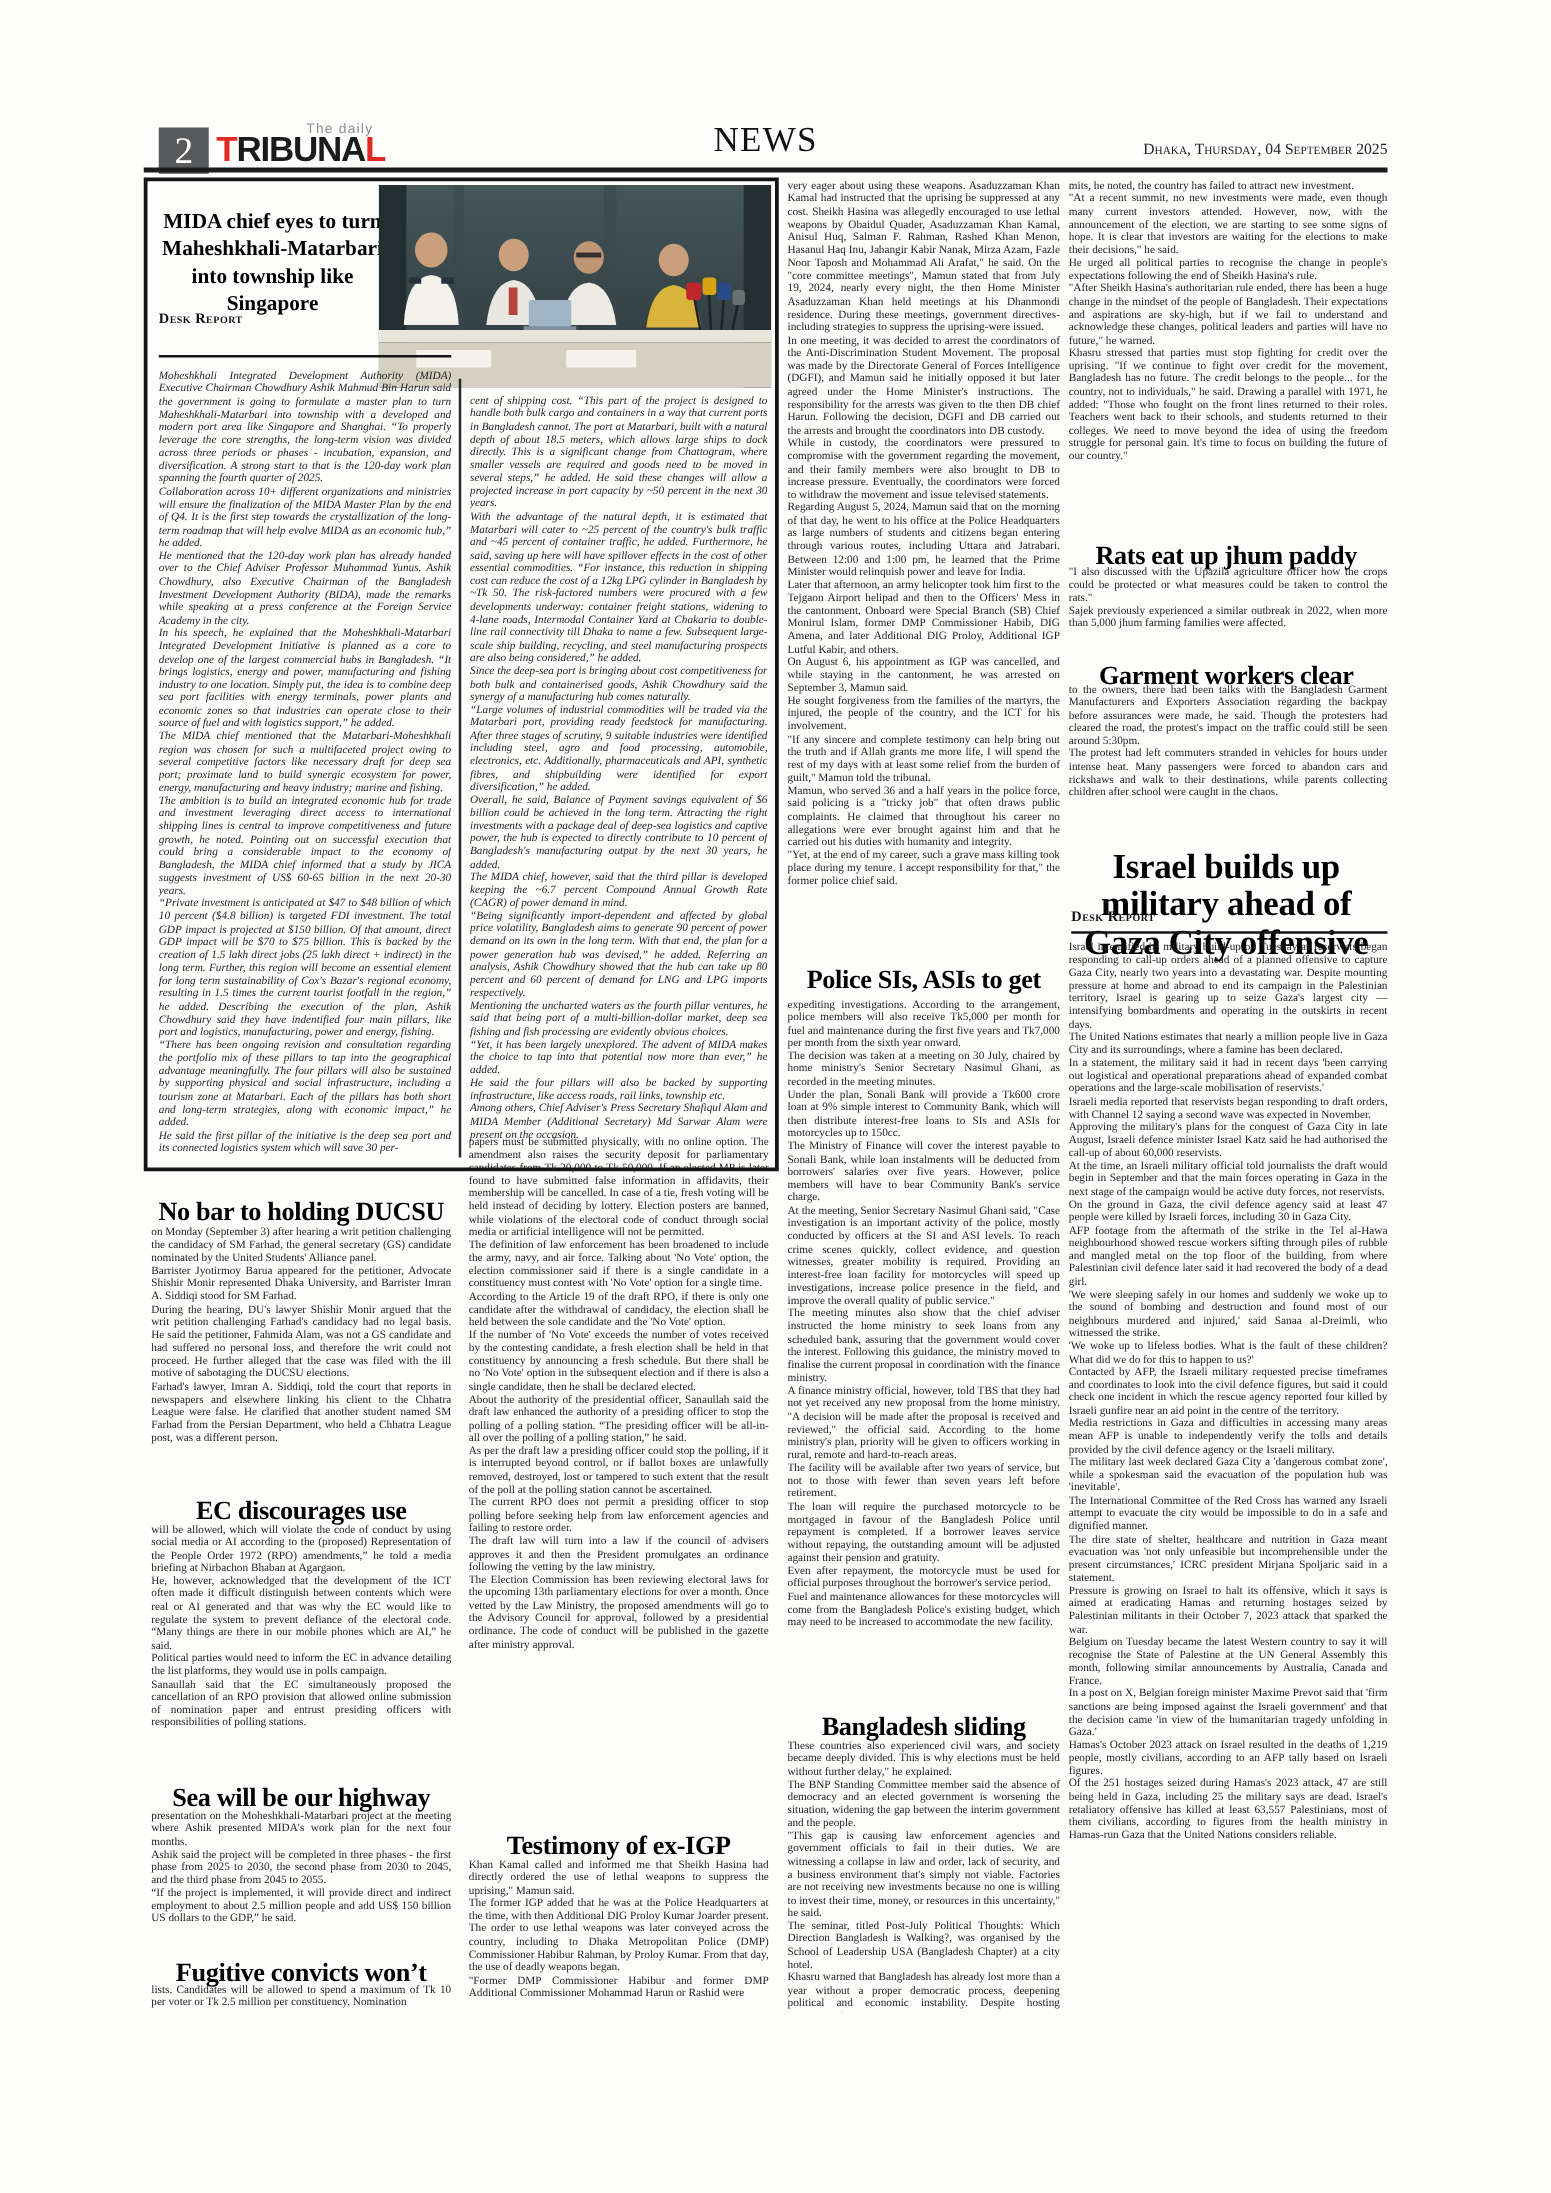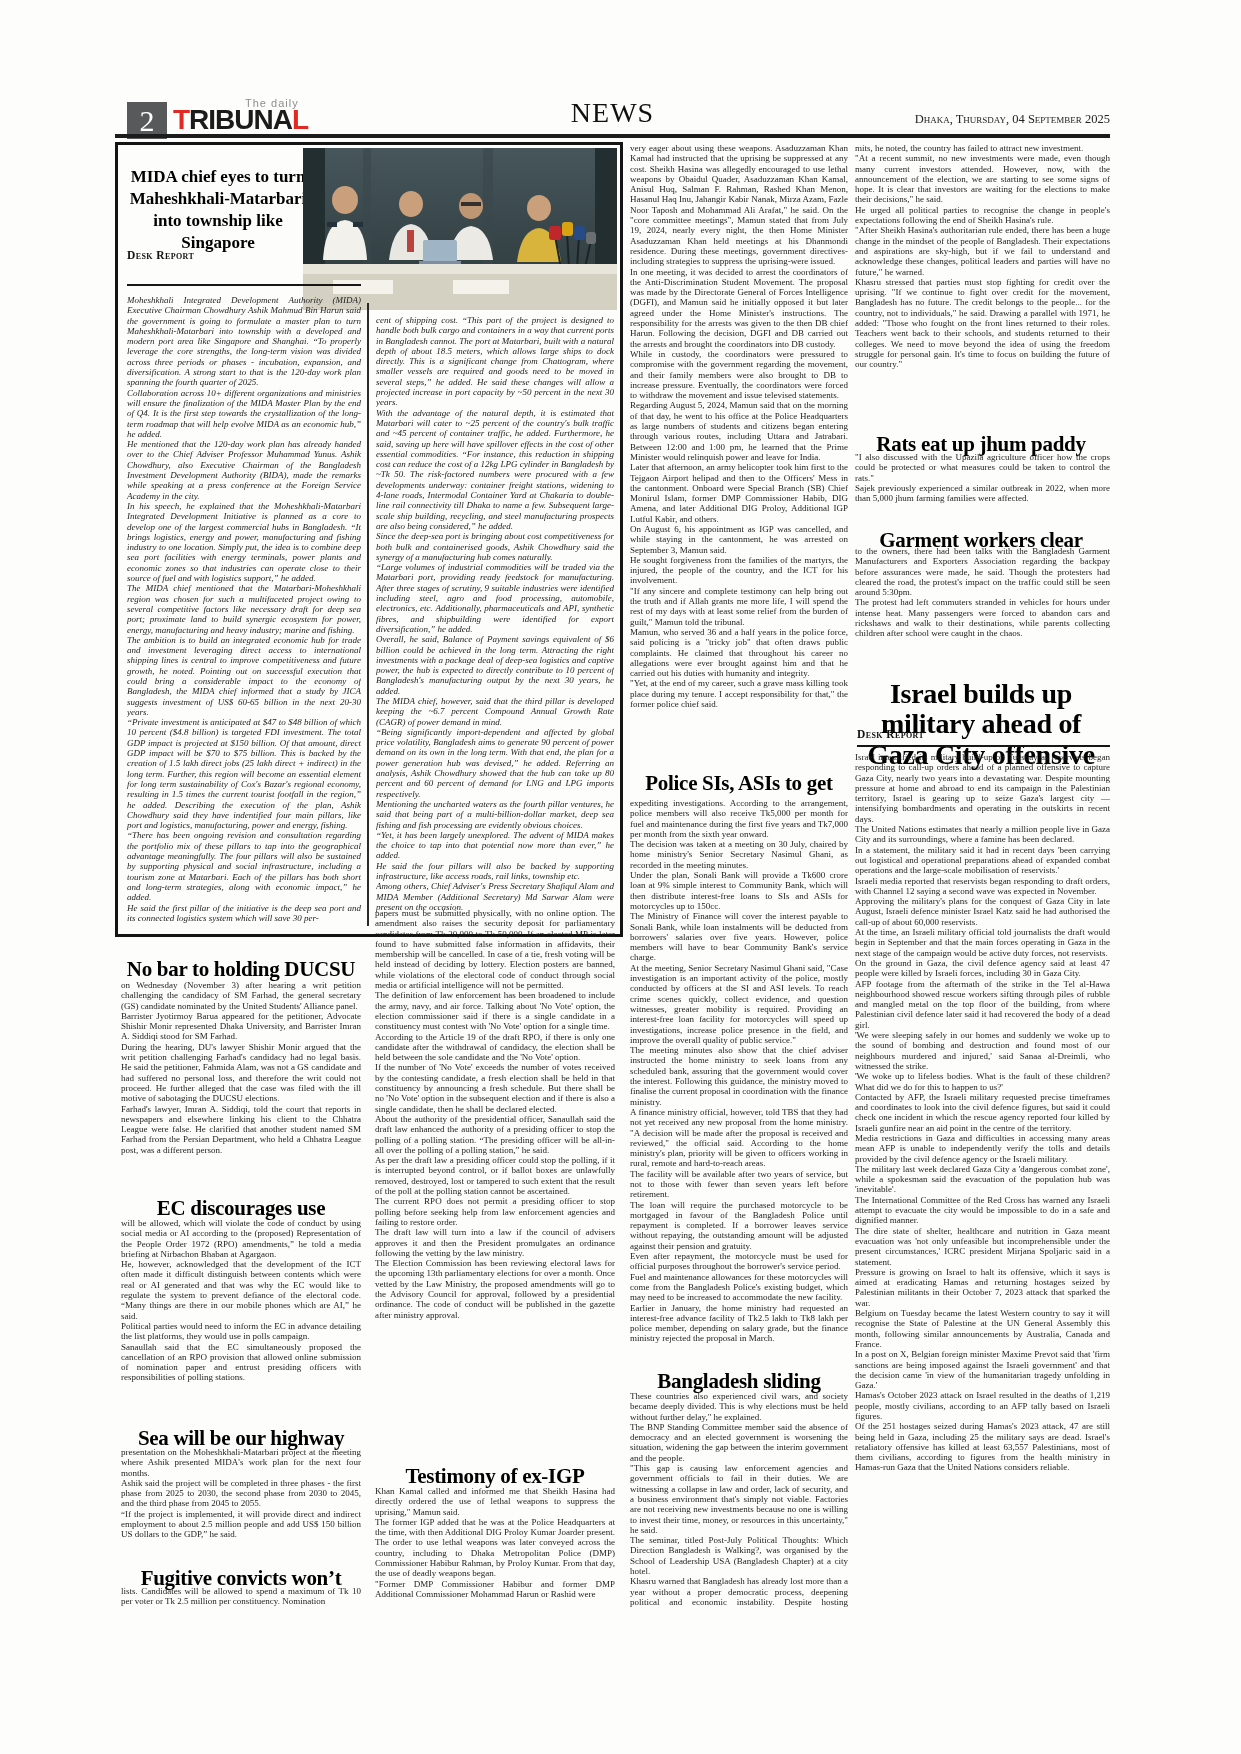--- a/index.html
+++ b/index.html
@@ -130,21 +130,21 @@
         <p>“Being significantly import-dependent and affected by global price volatility, Bangladesh aims to generate 90 percent of power demand on its own in the long term. With that end, the plan for a power generation hub was devised,” he added. Referring an analysis, Ashik Chowdhury showed that the hub can take up 80 percent and 60 percent of demand for LNG and LPG imports respectively.</p>
         <p>Mentioning the uncharted waters as the fourth pillar ventures, he said that being part of a multi-billion-dollar market, deep sea fishing and fish processing are evidently obvious choices.</p>
         <p>“Yet, it has been largely unexplored. The advent of MIDA makes the choice to tap into that potential now more than ever,” he added.</p>
         <p>He said the four pillars will also be backed by supporting infrastructure, like access roads, rail links, township etc.</p>
         <p>Among others, Chief Adviser's Press Secretary Shafiqul Alam and MIDA Member (Additional Secretary) Md Sarwar Alam were present on the occasion.</p>
       </div>
   </section>
 
   <h2 class="headline" style="left:115px;top:941px;width:252px;">No bar to holding DUCSU</h2>
   <div class="body-col" style="left:121px;top:980px;width:240px;height:192px;">
-      <p>on Wednesday (November 3) after hearing a writ petition challenging the candidacy of SM Farhad, the general secretary (GS) candidate nominated by the United Students' Alliance panel.</p>
+      <p>on Monday (September 3) after hearing a writ petition challenging the candidacy of SM Farhad, the general secretary (GS) candidate nominated by the United Students' Alliance panel.</p>
       <p>Barrister Jyotirmoy Barua appeared for the petitioner, Advocate Shishir Monir represented Dhaka University, and Barrister Imran A. Siddiqi stood for SM Farhad.</p>
       <p>During the hearing, DU's lawyer Shishir Monir argued that the writ petition challenging Farhad's candidacy had no legal basis. He said the petitioner, Fahmida Alam, was not a GS candidate and had suffered no personal loss, and therefore the writ could not proceed. He further alleged that the case was filed with the ill motive of sabotaging the DUCSU elections.</p>
       <p>Farhad's lawyer, Imran A. Siddiqi, told the court that reports in newspapers and elsewhere linking his client to the Chhatra League were false. He clarified that another student named SM Farhad from the Persian Department, who held a Chhatra League post, was a different person.</p>
     </div>
 
   <h2 class="headline" style="left:115px;top:1180px;width:252px;">EC discourages use</h2>
   <div class="body-col" style="left:121px;top:1218px;width:240px;height:186px;">
       <p>will be allowed, which will violate the code of conduct by using social media or AI according to the (proposed) Representation of the People Order 1972 (RPO) amendments,” he told a media briefing at Nirbachon Bhaban at Agargaon.</p>
       <p>He, however, acknowledged that the development of the ICT often made it difficult distinguish between contents which were real or AI generated and that was why the EC would like to regulate the system to prevent defiance of the electoral code. “Many things are there in our mobile phones which are AI,” he said.</p>
       <p>Political parties would need to inform the EC in advance detailing the list platforms, they would use in polls campaign.</p>
@@ -199,21 +199,20 @@
       <p>The decision was taken at a meeting on 30 July, chaired by home ministry's Senior Secretary Nasimul Ghani, as recorded in the meeting minutes.</p>
       <p>Under the plan, Sonali Bank will provide a Tk600 crore loan at 9% simple interest to Community Bank, which will then distribute interest-free loans to SIs and ASIs for motorcycles up to 150cc.</p>
       <p>The Ministry of Finance will cover the interest payable to Sonali Bank, while loan instalments will be deducted from borrowers' salaries over five years. However, police members will have to bear Community Bank's service charge.</p>
       <p>At the meeting, Senior Secretary Nasimul Ghani said, "Case investigation is an important activity of the police, mostly conducted by officers at the SI and ASI levels. To reach crime scenes quickly, collect evidence, and question witnesses, greater mobility is required. Providing an interest-free loan facility for motorcycles will speed up investigations, increase police presence in the field, and improve the overall quality of public service."</p>
       <p>The meeting minutes also show that the chief adviser instructed the home ministry to seek loans from any scheduled bank, assuring that the government would cover the interest. Following this guidance, the ministry moved to finalise the current proposal in coordination with the finance ministry.</p>
       <p>A finance ministry official, however, told TBS that they had not yet received any new proposal from the home ministry. "A decision will be made after the proposal is received and reviewed," the official said. According to the home ministry's plan, priority will be given to officers working in rural, remote and hard-to-reach areas.</p>
       <p>The facility will be available after two years of service, but not to those with fewer than seven years left before retirement.</p>
       <p>The loan will require the purchased motorcycle to be mortgaged in favour of the Bangladesh Police until repayment is completed. If a borrower leaves service without repaying, the outstanding amount will be adjusted against their pension and gratuity.</p>
       <p>Even after repayment, the motorcycle must be used for official purposes throughout the borrower's service period.</p>
       <p>Fuel and maintenance allowances for these motorcycles will come from the Bangladesh Police's existing budget, which may need to be increased to accommodate the new facility.</p>
-      <p>Earlier in January, the home ministry had requested an interest-free advance facility of Tk2.5 lakh to Tk8 lakh per police member, depending on salary grade, but the finance ministry rejected the proposal in March.</p>
     </div>
   <h2 class="headline" style="left:626px;top:1353px;width:226px;">Bangladesh sliding</h2>
   <div class="body-col" style="left:630px;top:1391px;width:218px;height:218px;">
       <p>These countries also experienced civil wars, and society became deeply divided. This is why elections must be held without further delay," he explained.</p>
       <p>The BNP Standing Committee member said the absence of democracy and an elected government is worsening the situation, widening the gap between the interim government and the people.</p>
       <p>"This gap is causing law enforcement agencies and government officials to fail in their duties. We are witnessing a collapse in law and order, lack of security, and a business environment that's simply not viable. Factories are not receiving new investments because no one is willing to invest their time, money, or resources in this uncertainty," he said.</p>
       <p>The seminar, titled Post-July Political Thoughts: Which Direction Bangladesh is Walking?, was organised by the School of Leadership USA (Bangladesh Chapter) at a city hotel.</p>
       <p>Khasru warned that Bangladesh has already lost more than a year without a proper democratic process, deepening political and economic instability. Despite hosting international sum-</p>
     </div>
 

